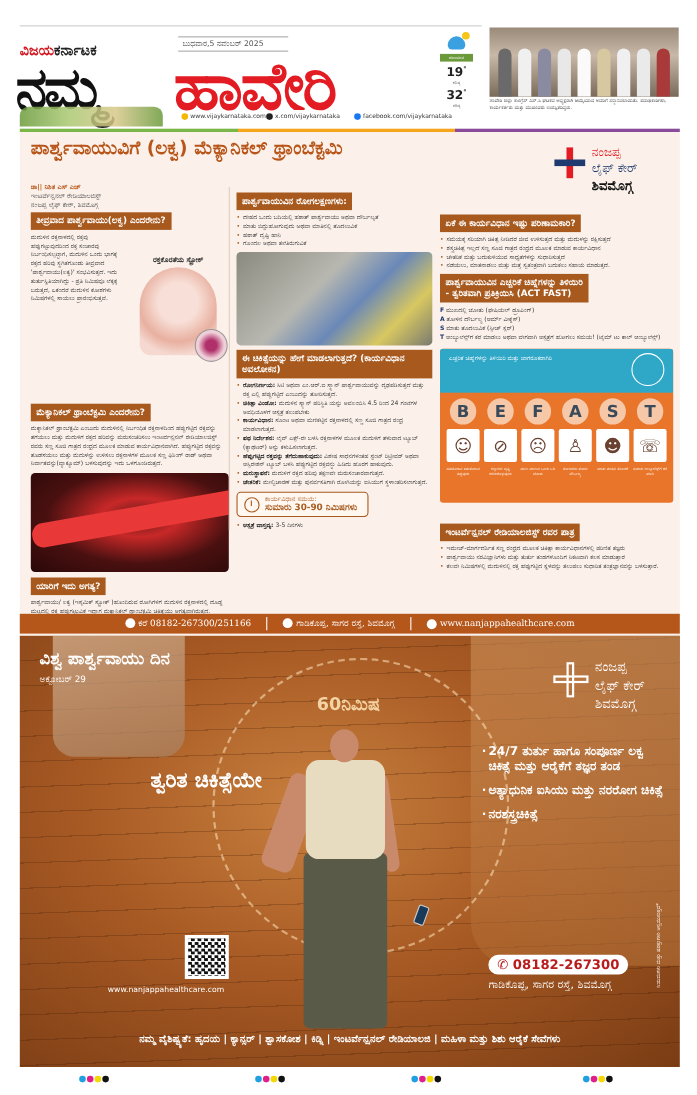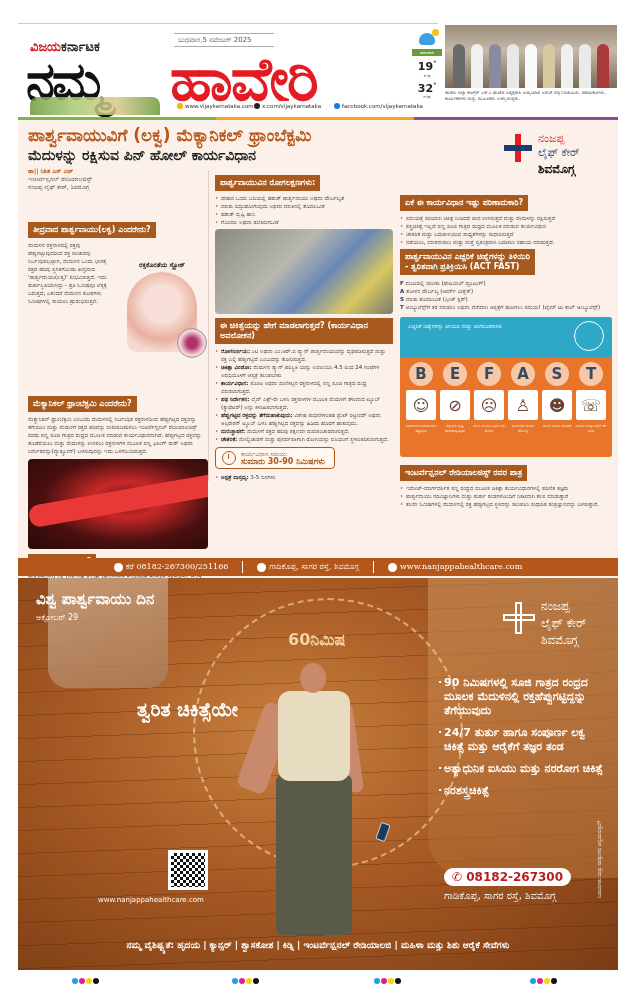--- a/index.html
+++ b/index.html
@@ -1,20 +1,20 @@
 <!DOCTYPE html>
 <html><head>
 <meta charset="utf-8">
 <style>
 *{box-sizing:border-box;margin:0;padding:0}
 html,body{width:634px;height:995px;background:#fff;overflow:hidden;font-family:"DejaVu Sans",sans-serif;color:#222}
 .page{position:relative;width:634px;height:995px}
 
 .topline{position:absolute;left:18px;top:23px;width:420px;height:1px;background:#ccc}
-.mast{position:absolute;left:12px;top:25px;width:440px;height:92px}
+.mast{position:absolute;left:0;top:25px;width:440px;height:92px}
 .brand-small{position:absolute;left:18px;top:14px;font-weight:bold;font-size:13px;color:#d4141c}
 .brand-small b{color:#222}
 .brand-namma{position:absolute;left:14px;top:28px;font-size:52px;font-weight:bold;color:#111;letter-spacing:-3px;line-height:56px}
 .brand-city{position:absolute;left:158px;top:22px;font-size:60px;font-weight:bold;color:#e31b23;letter-spacing:-2px;line-height:64px}
 .dateline{position:absolute;left:162px;top:8px;width:100px;border-top:1px solid #aaa;border-bottom:1px solid #aaa;font-size:7px;color:#555;padding:2px 4px}
 .social{position:absolute;top:78px;font-size:5.5px;color:#333;display:flex;align-items:center;gap:2px}
 .soc-ic{display:inline-block;width:6px;height:6px;border-radius:50%}
 .farm-art{position:absolute;left:18px;top:72px;width:130px;height:18px;background:linear-gradient(90deg,#6a9a3a,#a8c870,#d8c88a,#6a9a3a);border-radius:8px 8px 0 0;opacity:.85}
 .weather{position:absolute;left:400px;top:8px;width:30px;text-align:center}
 .cloud{width:16px;height:12px;margin:0 auto;background:#3aa0e0;border-radius:8px 8px 4px 4px;position:relative}
@@ -28,21 +28,21 @@
 .news-cap{position:absolute;left:445px;top:90px;width:172px;font-size:4.5px;line-height:6.2px;color:#333}
 .colorbar{position:absolute;left:18px;top:117px;width:600px;height:3px;background:linear-gradient(90deg,#7ab648 0 33%,#f7a51c 33% 66%,#8a4b9a 66%)}
 
 .feature{position:absolute;left:18px;top:120px;width:600px;height:460px;background:#fbf1ea}
 .h1{position:absolute;left:10px;top:5px;font-size:17px;font-weight:bold;color:#b8561a}
 .h2{position:absolute;left:10px;top:27px;font-size:14px;font-weight:bold;color:#222}
 .byline{position:absolute;left:10px;top:47px;font-size:6px;line-height:8px;color:#444}
 .byline b{color:#b8561a}
 .sec-title{background:#a85a1e;color:#fff;font-weight:bold;font-size:8px;padding:3px 5px;display:inline-block;line-height:10px}
 .body-t{font-size:5.5px;line-height:8px;color:#333}
-.col1{position:absolute;left:10px;top:97px;width:180px}
+.col1{position:absolute;left:10px;top:68px;width:180px}
 .col2{position:absolute;left:190px;top:50px;width:185px;border-left:1px solid #e0cfc0;padding-left:6px}
 .col3{position:absolute;left:382px;top:70px;width:212px}
 .bullets{list-style:none}
 .bullets li{font-size:5.5px;line-height:8px;color:#333;padding-left:6px;position:relative}
 .bullets li:before{content:"•";position:absolute;left:0;color:#a85a1e}
 .bullets li b{color:#222}
 .brain{position:absolute;left:88px;top:20px;width:92px;height:110px}
 .brain-title{font-size:6.5px;font-weight:bold;text-align:center;color:#222}
 .brain-img{width:70px;height:80px;margin:3px auto 0;border-radius:35px 35px 10px 10px;background:radial-gradient(circle at 50% 40%,#f8e0d8 30%,#e8b0a0 60%,#f5d8d0 80%);position:relative}
 .brain-img:after{content:"";position:absolute;right:-10px;bottom:-6px;width:28px;height:28px;border-radius:50%;border:1px solid #999;background:radial-gradient(circle,#b0306a 25%,#f0d0d8 60%)}
@@ -162,21 +162,20 @@
     <div class="person" style="left:116px;background:#f0f0f0"></div>
     <div class="person" style="left:134px;background:#eaeaea"></div>
     <div class="person" style="left:152px;background:#a83a3a"></div>
   </div>
   <div class="news-cap">ಹಾವೇರಿ ಜಿಲ್ಲಾ ಕಾಂಗ್ರೆಸ್ ಎಸ್.ಸಿ ಘಟಕದ ಅಧ್ಯಕ್ಷರಾಗಿ ಆಯ್ಕೆಯಾದ ಅವರಿಗೆ ಸನ್ಮಾನಿಸಲಾಯಿತು. ಪದಾಧಿಕಾರಿಗಳು, ಕಾರ್ಯಕರ್ತರು ಮತ್ತು ಮುಖಂಡರು ಉಪಸ್ಥಿತರಿದ್ದರು.</div>
 
   <div class="colorbar"></div>
 
   <div class="feature">
     <div class="h1">ಪಾರ್ಶ್ವವಾಯುವಿಗೆ (ಲಕ್ವ) ಮೆಕ್ಯಾನಿಕಲ್ ಥ್ರಾಂಬೆಕ್ಟಮಿ</div>
-    <div class="h2">ಮೆದುಳನ್ನು ರಕ್ಷಿಸುವ ಪಿನ್ ಹೋಲ್ ಕಾರ್ಯವಿಧಾನ</div>
     <div class="byline">
       <b>ಡಾ|| ನಿಶಿತ ಎಸ್ ಎಚ್</b><br>
       <span>ಇಂಟರ್ವೆನ್ಷನಲ್ ರೇಡಿಯಾಲಜಿಸ್ಟ್</span><br>
       <span>ನಂಜಪ್ಪ ಲೈಫ್ ಕೇರ್, ಶಿವಮೊಗ್ಗ</span>
     </div>
 
     <div class="logo">
       <div class="plus">
           <div class="v"></div>
           <div class="h"></div>
@@ -270,21 +269,21 @@
         <div class="bf-caps">
           <div class="bf-c">ಸಮತೋಲನ ಸಮತೋಲನ ತಪ್ಪುವುದು</div>
           <div class="bf-c">ಕಣ್ಣುಗಳು ದೃಷ್ಟಿ ಕಳೆದುಕೊಳ್ಳುವುದು</div>
           <div class="bf-c">ಮುಖ ಮುಖದ ಒಂದು ಬದಿ ಜೋತು</div>
           <div class="bf-c">ತೋಳುಗಳು ತೋಳು ದೌರ್ಬಲ್ಯ</div>
           <div class="bf-c">ಮಾತು ಮಾತಿನ ತೊಂದರೆ</div>
           <div class="bf-c">ಸಮಯ ಆಂಬ್ಯುಲೆನ್ಸ್‌ಗೆ ಕರೆ ಮಾಡಿ</div>
         </div>
       </div>
 
-      <div class="sec-title" style="margin-top:8px">ಇಂಟರ್ವೆನ್ಷನಲ್ ರೇಡಿಯಾಲಜಿಸ್ಟ್ ರವರ ಪಾತ್ರ</div>
+      <div class="sec-title" style="margin-top:19px">ಇಂಟರ್ವೆನ್ಷನಲ್ ರೇಡಿಯಾಲಜಿಸ್ಟ್ ರವರ ಪಾತ್ರ</div>
       <ul class="bullets" style="margin-top:3px">
         <li>ಇಮೇಜ್-ಮಾರ್ಗದರ್ಶಿತ ಸಣ್ಣ ರಂಧ್ರದ ಮೂಲಕ ಚಿಕಿತ್ಸಾ ಕಾರ್ಯವಿಧಾನಗಳಲ್ಲಿ ಪರಿಣಿತ ತಜ್ಞರು</li>
         <li>ಪಾರ್ಶ್ವವಾಯು ನರವಿಜ್ಞಾನಿಗಳು ಮತ್ತು ತುರ್ತು ತಂಡಗಳೊಂದಿಗೆ ನಿಕಟವಾಗಿ ಕೆಲಸ ಮಾಡುತ್ತಾರೆ</li>
         <li>ಕೆಲವೇ ನಿಮಿಷಗಳಲ್ಲಿ ಮೆದುಳಿನಲ್ಲಿ ರಕ್ತ ಹೆಪ್ಪುಗಟ್ಟಿದ ಸ್ಥಳವನ್ನು ತಲುಪಲು ಸುಧಾರಿತ ತಂತ್ರಜ್ಞಾನವನ್ನು ಬಳಸುತ್ತಾರೆ.</li>
       </ul>
     </div>
   </div>
 
   <div class="contact">
     <span><span class="c-ic"></span><span>ಕರೆ 08182-267300/251166</span></span>
@@ -319,21 +318,20 @@
 
     <div class="ad-logo">
       <div class="ad-plus">
           <div class="v"></div>
           <div class="h"></div>
         </div>
       <div class="ad-logo-t"><span>ನಂಜಪ್ಪ</span><br><span>ಲೈಫ್ ಕೇರ್</span><br><span>ಶಿವಮೊಗ್ಗ</span></div>
     </div>
 
     <div class="ad-list">
-      <div class="ad-li">90 ನಿಮಿಷಗಳಲ್ಲಿ ಸೂಜಿ ಗಾತ್ರದ ರಂಧ್ರದ ಮೂಲಕ ಮೆದುಳಿನಲ್ಲಿ ರಕ್ತಹೆಪ್ಪುಗಟ್ಟಿದ್ದನ್ನು ತೆಗೆಯುವುದು</div>
       <div class="ad-li">24/7 ತುರ್ತು ಹಾಗೂ ಸಂಪೂರ್ಣ ಲಕ್ವ ಚಿಕಿತ್ಸೆ ಮತ್ತು ಆರೈಕೆಗೆ ತಜ್ಞರ ತಂಡ</div>
       <div class="ad-li">ಅತ್ಯಾಧುನಿಕ ಐಸಿಯು ಮತ್ತು ನರರೋಗ ಚಿಕಿತ್ಸೆ</div>
       <div class="ad-li">ನರಶಸ್ತ್ರಚಿಕಿತ್ಸೆ</div>
     </div>
     <div class="ad-phone"><span>✆ </span><span>08182-267300</span></div>
     <div class="ad-addr">ಗಾಡಿಕೊಪ್ಪ, ಸಾಗರ ರಸ್ತೆ, ಶಿವಮೊಗ್ಗ</div>
     <div class="ad-vert">ನಿಯಮಗಳು ಮತ್ತು ಷರತ್ತುಗಳು ಅನ್ವಯಿಸುತ್ತವೆ*</div>
     <div class="ad-foot">ನಮ್ಮ ವೈಶಿಷ್ಟ್ಯತೆ: ಹೃದಯ | ಕ್ಯಾನ್ಸರ್ | ಶ್ವಾಸಕೋಶ |  ಕಿಡ್ನಿ  | ಇಂಟರ್ವೆನ್ಷನಲ್ ರೇಡಿಯಾಲಜಿ | ಮಹಿಳಾ ಮತ್ತು ಶಿಶು ಆರೈಕೆ ಸೇವೆಗಳು</div>
   </div>
 

